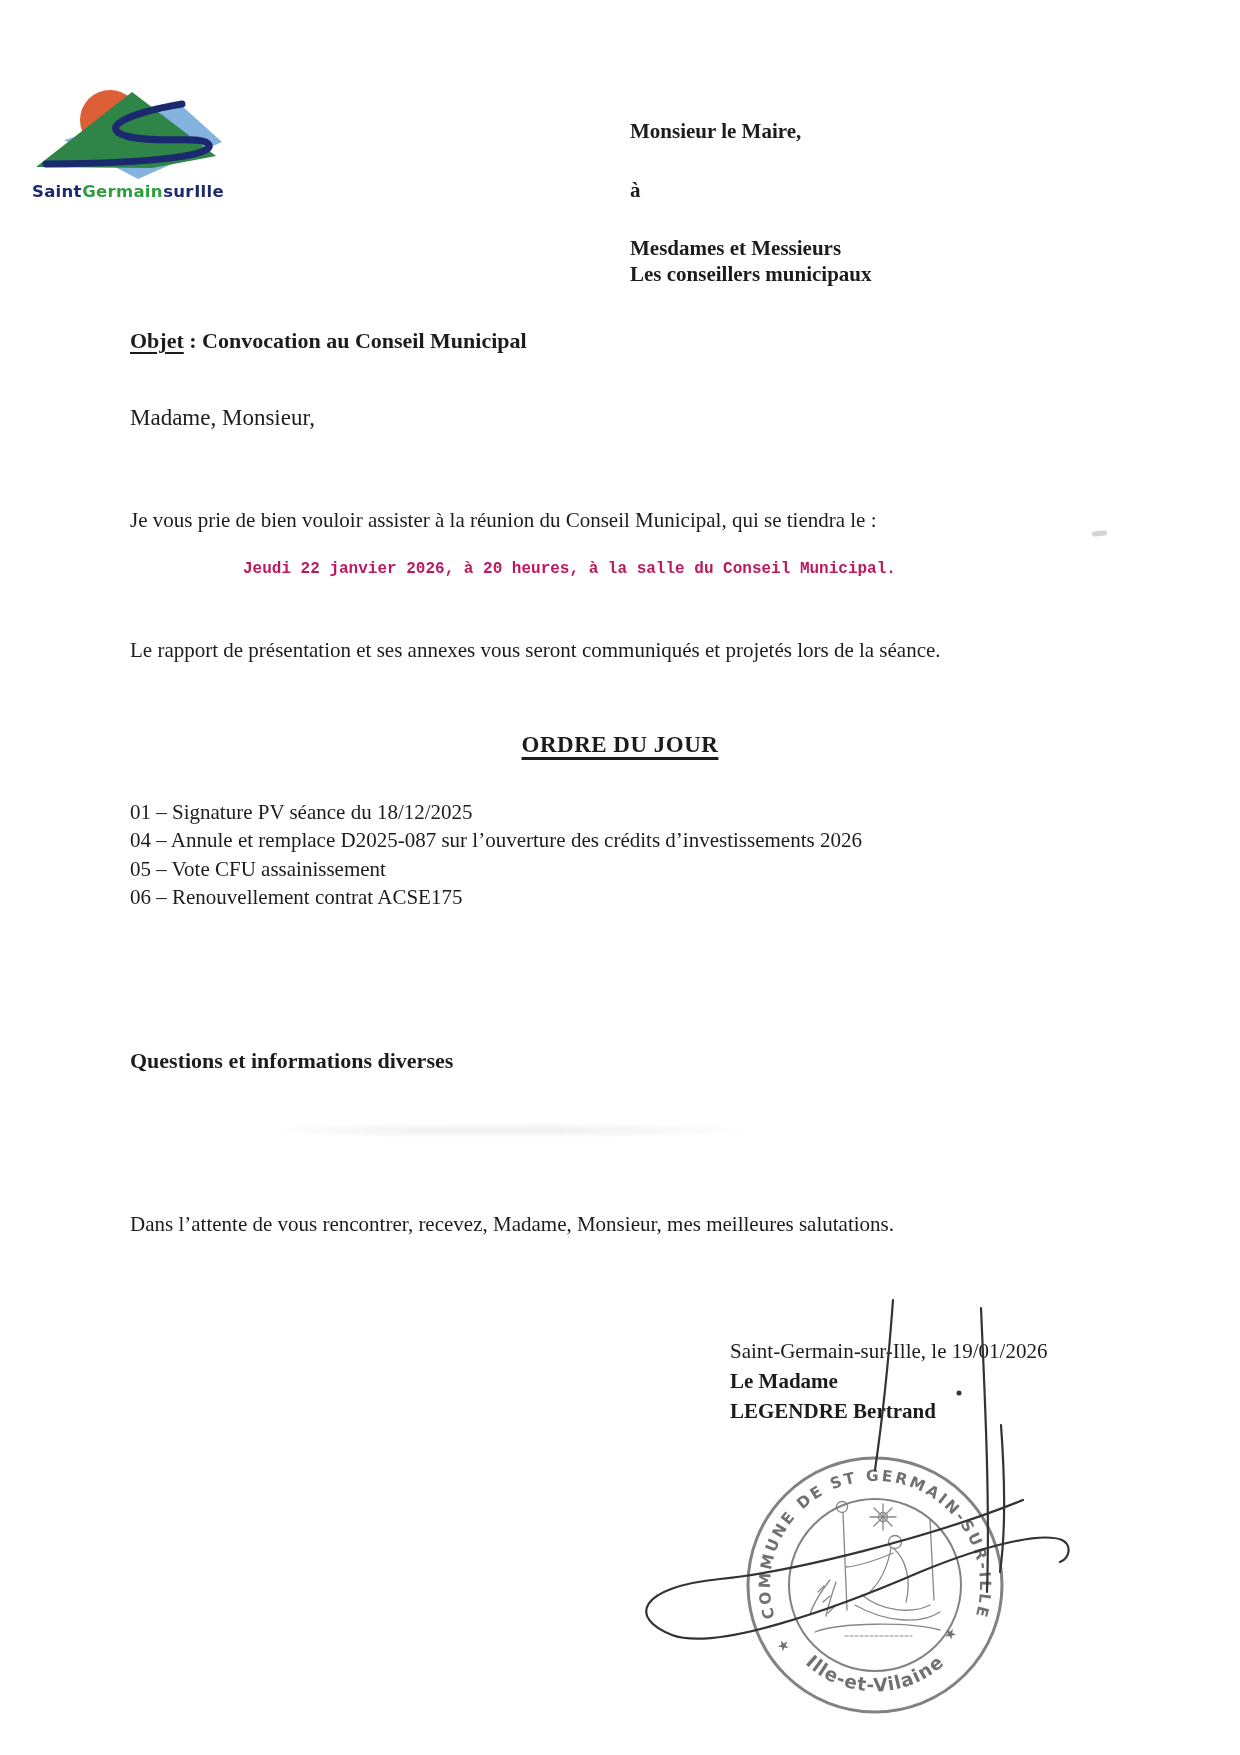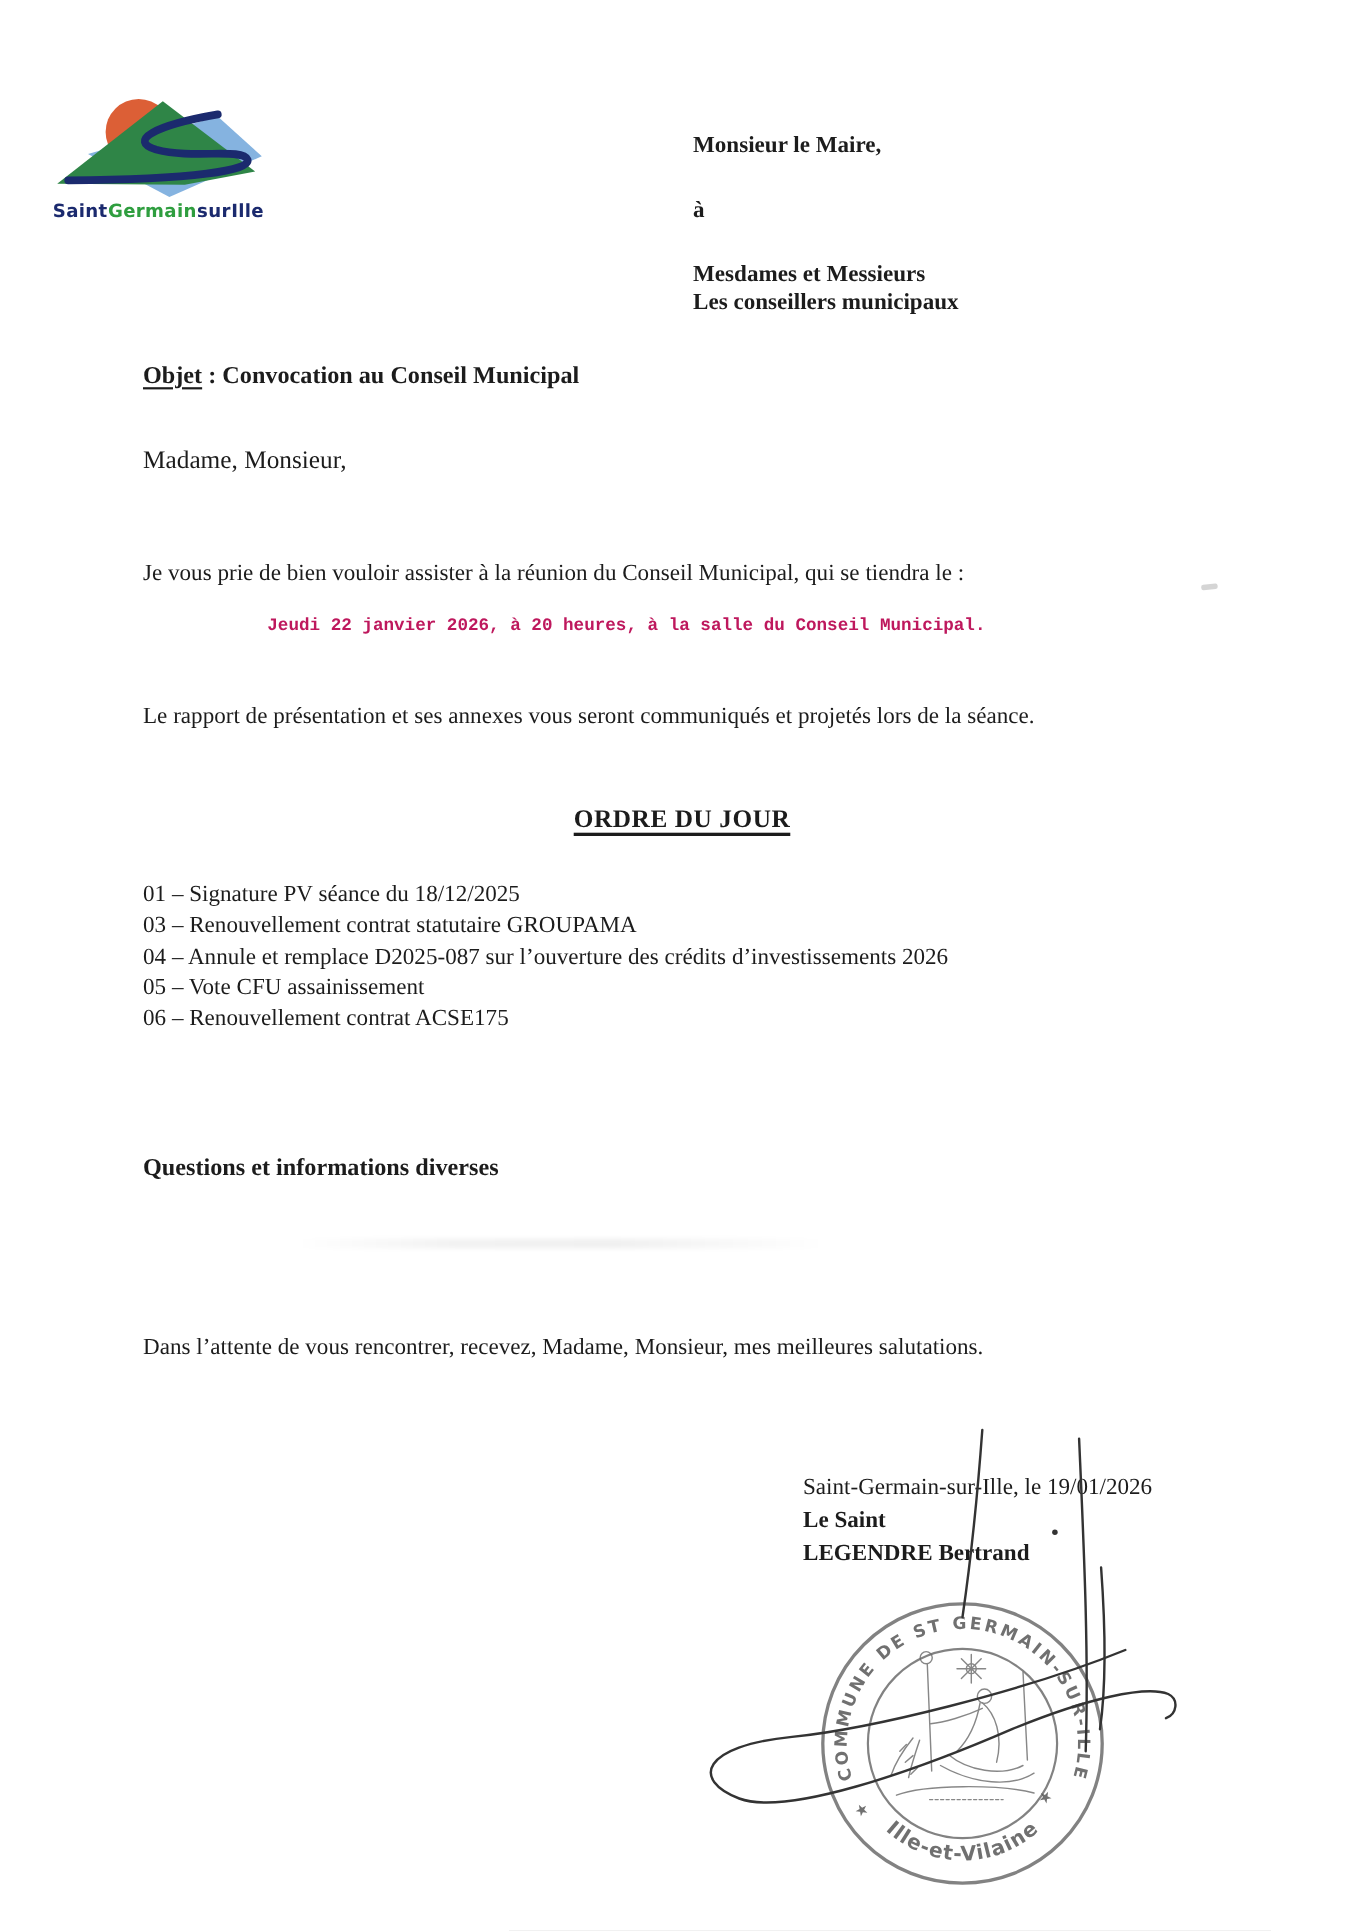--- a/index.html
+++ b/index.html
@@ -8,21 +8,21 @@
     width:1240px;height:1755px;
     background:#ffffff;
     font-family:"Liberation Serif","DejaVu Serif",serif;
     color:#1c1c1c;
     overflow:hidden;
   }
   .abs{position:absolute;}
   .nowrap{white-space:nowrap;}
 
   
-  .logo-block{left:48px;top:84px;width:196px;text-align:center;}
+  .logo-block{left:32px;top:84px;width:196px;text-align:center;}
   .logo-emblem{display:block;}
   .logo-wordmark{
     display:flex;justify-content:space-between;
     width:192px;margin-top:2px;
     font-family:"DejaVu Sans",sans-serif;
     font-weight:bold;font-size:16.5px;letter-spacing:.3px;
   }
   .w-navy{color:#1b2a6e;}
   .w-green{color:#2f9e3f;}
 
@@ -107,33 +107,32 @@
   <div class="abs meeting-notice nowrap">Jeudi 22 janvier 2026, à 20 heures, à la salle du Conseil Municipal.</div>
 
   <div class="abs rapport nowrap">Le rapport de présentation et ses annexes vous seront communiqués et projetés lors de la séance.</div>
 
   <div class="abs ordre-title">
     <span>ORDRE DU JOUR</span>
   </div>
 
   <div class="abs agenda">
     <div>01 – Signature PV séance du 18/12/2025</div>
-    <div>03 – Renouvellement contrat statutaire GROUPAMA</div>
     <div>04 – Annule et remplace D2025-087 sur l’ouverture des crédits d’investissements 2026</div>
     <div>05 – Vote CFU assainissement</div>
     <div>06 – Renouvellement contrat ACSE175</div>
   </div>
 
   <div class="abs questions nowrap">Questions et informations diverses</div>
 
   <div class="abs closing nowrap">Dans l’attente de vous rencontrer, recevez, Madame, Monsieur, mes meilleures salutations.</div>
 
   <div class="abs sig-block">
     <div>Saint-Germain-sur-Ille, le 19/01/2026</div>
-    <div class="sig-bold">Le Saint</div>
+    <div class="sig-bold">Le Madame</div>
     <div class="sig-bold">LEGENDRE Bertrand</div>
   </div>
 
   <svg class="abs seal-svg" width="520" height="470" viewBox="0 0 520 470" xmlns="http://www.w3.org/2000/svg">
     <defs>
       <path id="arcTop" d="M 183.6 357.5 A 105 105 0 1 1 366.4 357.5" fill="none"></path>
       <path id="arcBottom" d="M 200.5 379.5 A 103 103 0 0 0 349.5 379.5" fill="none"></path>
     </defs>
 
     <g stroke="#5f5f5f" fill="none" opacity="0.78">

